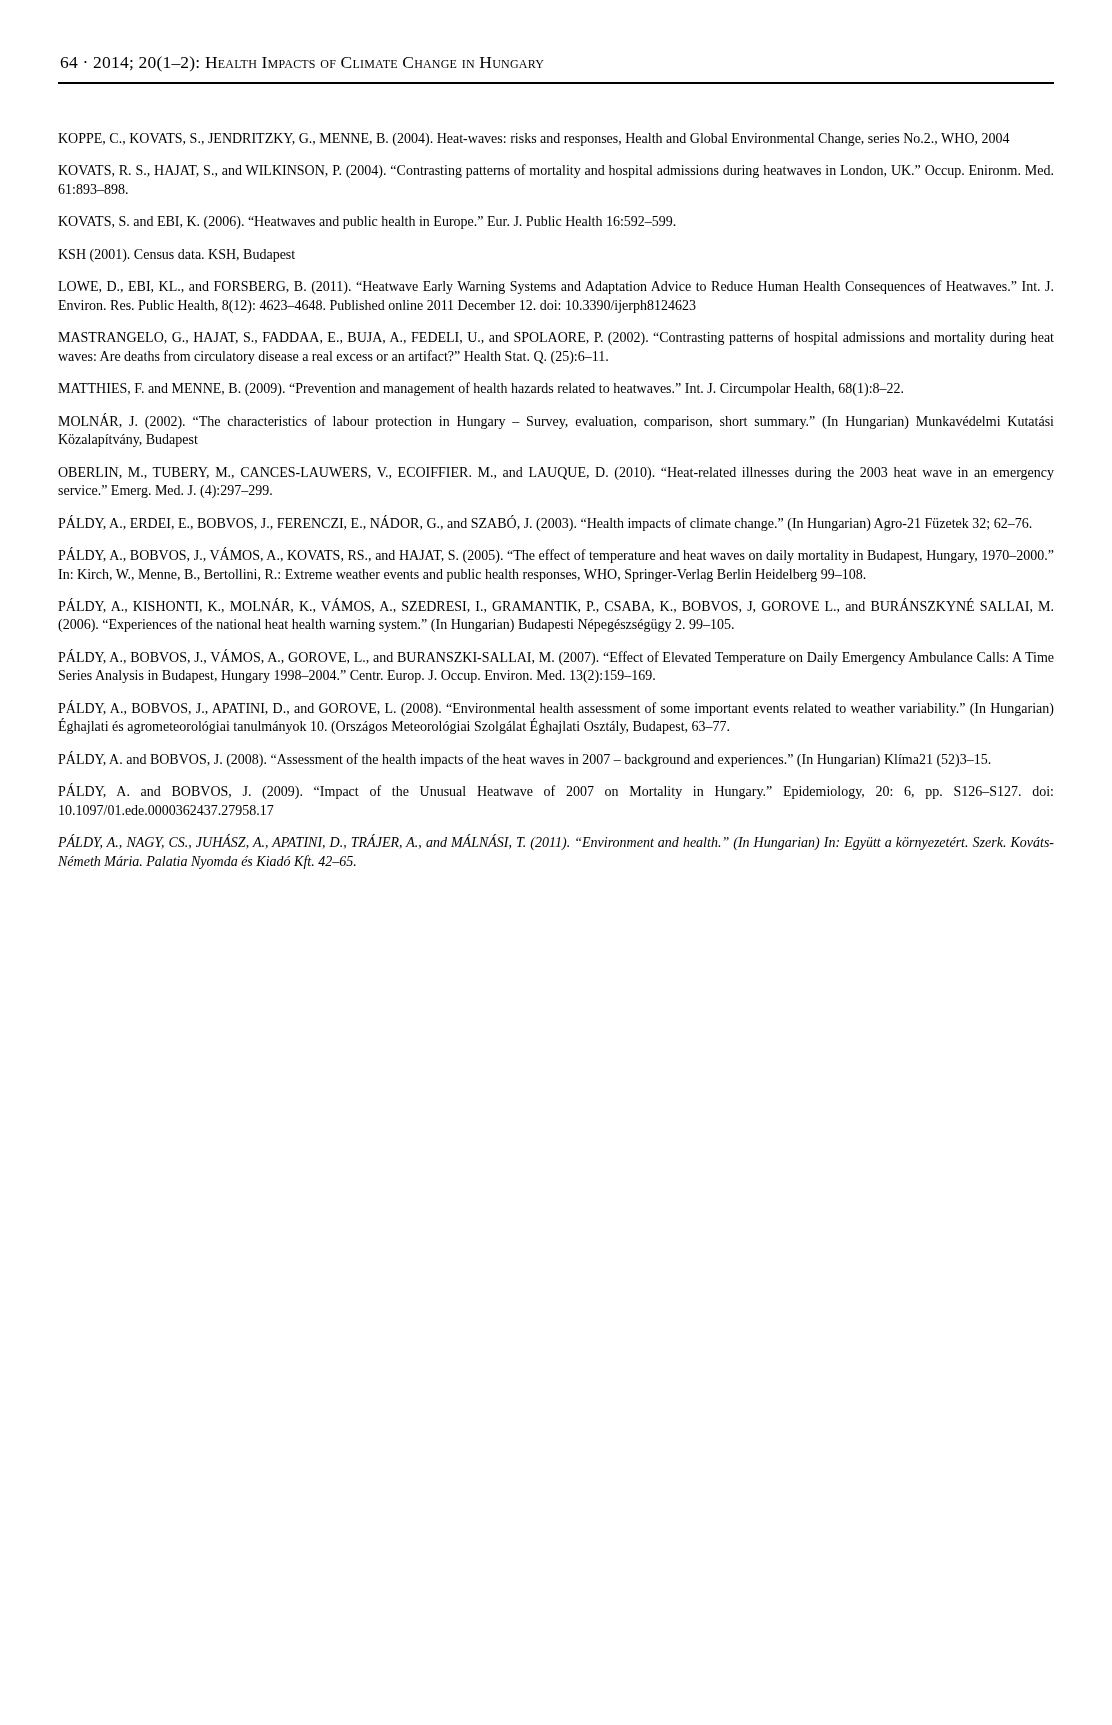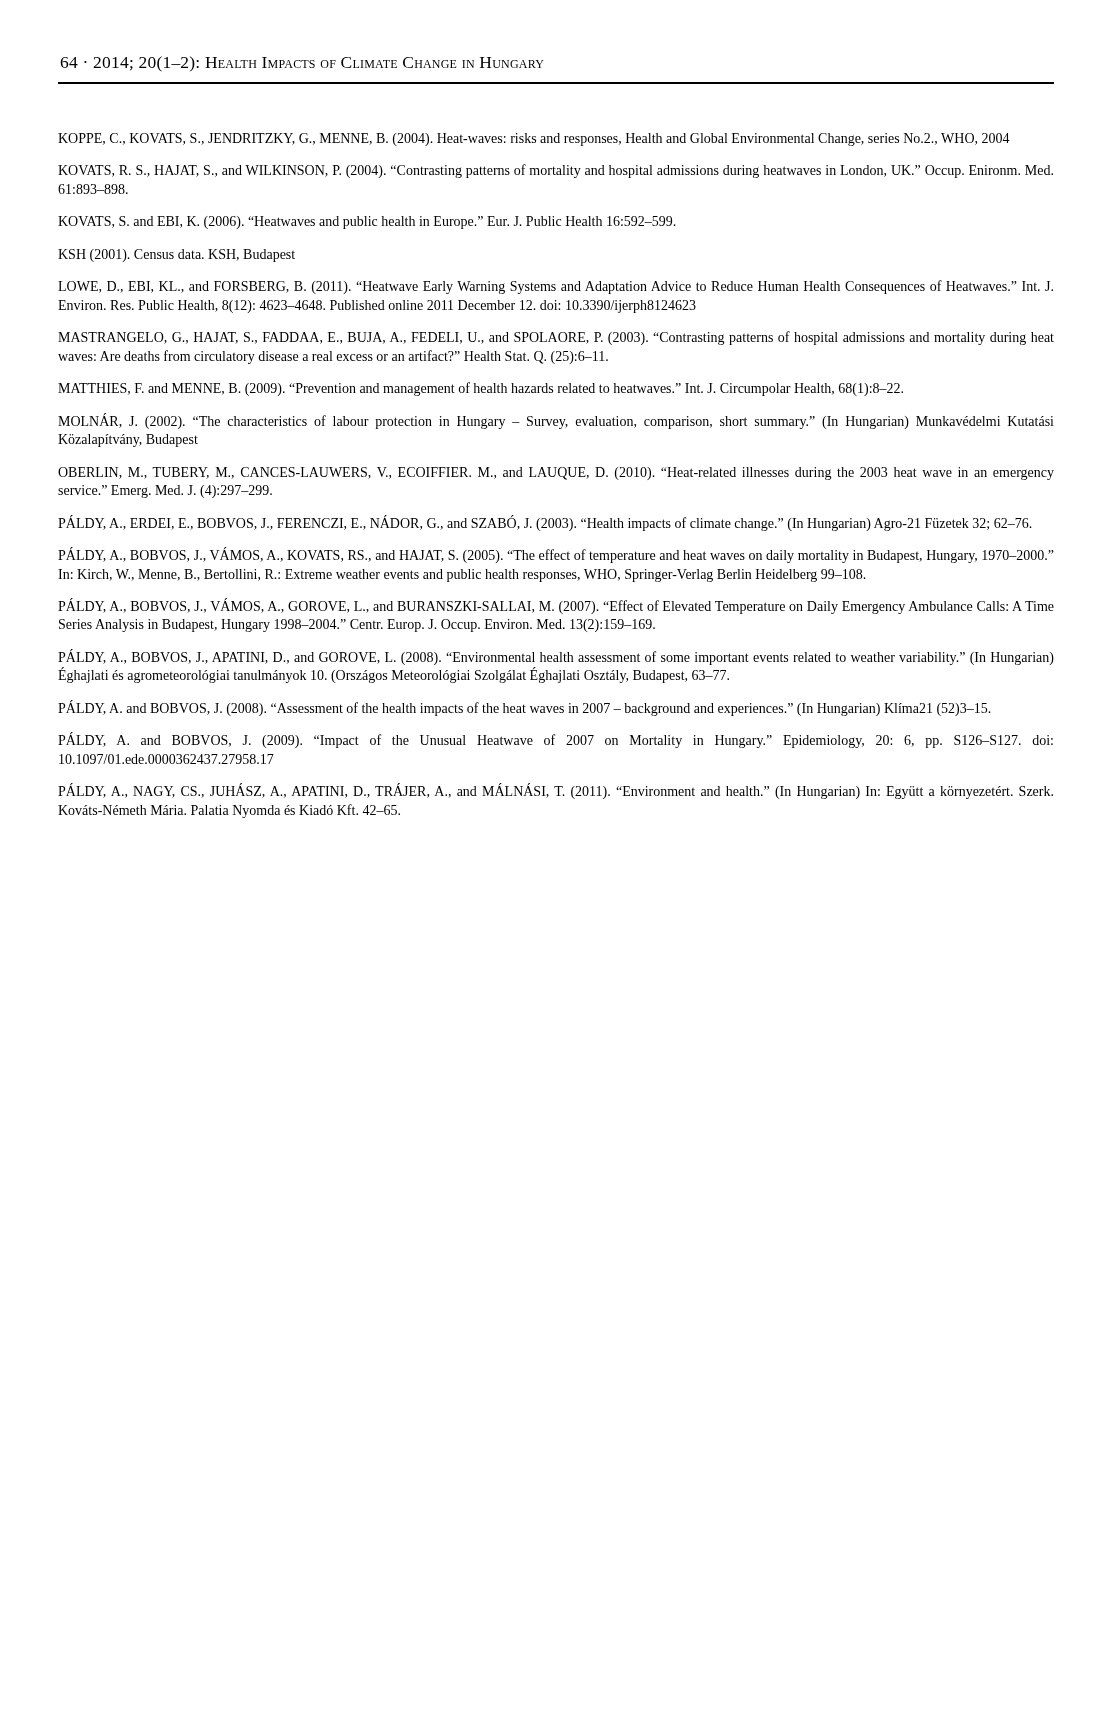--- a/index.html
+++ b/index.html
@@ -39,44 +39,46 @@
     font-size: 14px;
     line-height: 1.32;
     text-align: justify;
     text-justify: inter-word;
   }
   .ref {
     margin-bottom: 13.5px;
   }
   .ref:last-child {
     margin-bottom: 0;
+    font-style: italic;
   }
 </style>
 </head>
 <body>
 
 <div class="page">
 
   <div class="running-head">
     <span class="smallcaps">64 · 2014; 20(1–2): Health Impacts of Climate Change in Hungary</span>
   </div>
   <div class="head-rule"></div>
 
   <div class="refs">
     <p class="ref">KOPPE, C., KOVATS, S., JENDRITZKY, G., MENNE, B. (2004). Heat-waves: risks and responses, Health and Global Environmental Change, series No.2., WHO, 2004</p>
     <p class="ref">KOVATS, R. S., HAJAT, S., and WILKINSON, P. (2004). “Contrasting patterns of mortality and hospital admissions during heatwaves in London, UK.” Occup. Enironm. Med. 61:893–898.</p>
     <p class="ref">KOVATS, S. and EBI, K. (2006). “Heatwaves and public health in Europe.” Eur. J. Public Health 16:592–599.</p>
     <p class="ref">KSH (2001). Census data. KSH, Budapest</p>
     <p class="ref">LOWE, D., EBI, KL., and FORSBERG, B. (2011). “Heatwave Early Warning Systems and Adaptation Advice to Reduce Human Health Consequences of Heatwaves.” Int. J. Environ. Res. Public Health, 8(12): 4623–4648. Published online 2011 December 12. doi: 10.3390/ijerph8124623</p>
-    <p class="ref">MASTRANGELO, G., HAJAT, S., FADDAA, E., BUJA, A., FEDELI, U., and SPOLAORE, P. (2003). “Contrasting patterns of hospital admissions and mortality during heat waves: Are deaths from circulatory disease a real excess or an artifact?” Health Stat. Q. (25):6–11.</p>
+    <p class="ref">MASTRANGELO, G., HAJAT, S., FADDAA, E., BUJA, A., FEDELI, U., and SPOLAORE, P. (2002). “Contrasting patterns of hospital admissions and mortality during heat waves: Are deaths from circulatory disease a real excess or an artifact?” Health Stat. Q. (25):6–11.</p>
     <p class="ref">MATTHIES, F. and MENNE, B. (2009). “Prevention and management of health hazards related to heatwaves.” Int. J. Circumpolar Health, 68(1):8–22.</p>
     <p class="ref">MOLNÁR, J. (2002). “The characteristics of labour protection in Hungary – Survey, evaluation, comparison, short summary.” (In Hungarian) Munkavédelmi Kutatási Közalapítvány, Budapest</p>
     <p class="ref">OBERLIN, M., TUBERY, M., CANCES-LAUWERS, V., ECOIFFIER. M., and LAUQUE, D. (2010). “Heat-related illnesses during the 2003 heat wave in an emergency service.” Emerg. Med. J. (4):297–299.</p>
     <p class="ref">PÁLDY, A., ERDEI, E., BOBVOS, J., FERENCZI, E., NÁDOR, G., and SZABÓ, J. (2003). “Health impacts of climate change.” (In Hungarian) Agro-21 Füzetek 32; 62–76.</p>
     <p class="ref">PÁLDY, A., BOBVOS, J., VÁMOS, A., KOVATS, RS., and HAJAT, S. (2005). “The effect of temperature and heat waves on daily mortality in Budapest, Hungary, 1970–2000.” In: Kirch, W., Menne, B., Bertollini, R.: Extreme weather events and public health responses, WHO, Springer-Verlag Berlin Heidelberg 99–108.</p>
+    <p class="ref">PÁLDY, A., KISHONTI, K., MOLNÁR, K., VÁMOS, A., SZEDRESI, I., GRAMANTIK, P., CSABA, K., BOBVOS, J, GOROVE L., and BURÁNSZKYNÉ SALLAI, M. (2006). “Experiences of the national heat health warning system.” (In Hungarian) Budapesti Népegészségügy 2. 99–105.</p>
     <p class="ref">PÁLDY, A., BOBVOS, J., VÁMOS, A., GOROVE, L., and BURANSZKI-SALLAI, M. (2007). “Effect of Elevated Temperature on Daily Emergency Ambulance Calls: A Time Series Analysis in Budapest, Hungary 1998–2004.” Centr. Europ. J. Occup. Environ. Med. 13(2):159–169.</p>
     <p class="ref">PÁLDY, A., BOBVOS, J., APATINI, D., and GOROVE, L. (2008). “Environmental health assessment of some important events related to weather variability.” (In Hungarian) Éghajlati és agrometeorológiai tanulmányok 10. (Országos Meteorológiai Szolgálat Éghajlati Osztály, Budapest, 63–77.</p>
     <p class="ref">PÁLDY, A. and BOBVOS, J. (2008). “Assessment of the health impacts of the heat waves in 2007 – background and experiences.” (In Hungarian) Klíma21 (52)3–15.</p>
     <p class="ref">PÁLDY, A. and BOBVOS, J. (2009). “Impact of the Unusual Heatwave of 2007 on Mortality in Hungary.” Epidemiology, 20: 6, pp. S126–S127. doi: 10.1097/01.ede.0000362437.27958.17</p>
     <p class="ref">PÁLDY, A., NAGY, CS., JUHÁSZ, A., APATINI, D., TRÁJER, A., and MÁLNÁSI, T. (2011). “Environment and health.” (In Hungarian) In: Együtt a környezetért. Szerk. Kováts-Németh Mária. Palatia Nyomda és Kiadó Kft. 42–65.</p>
   </div>
 
 </div>
 
 </body></html>

